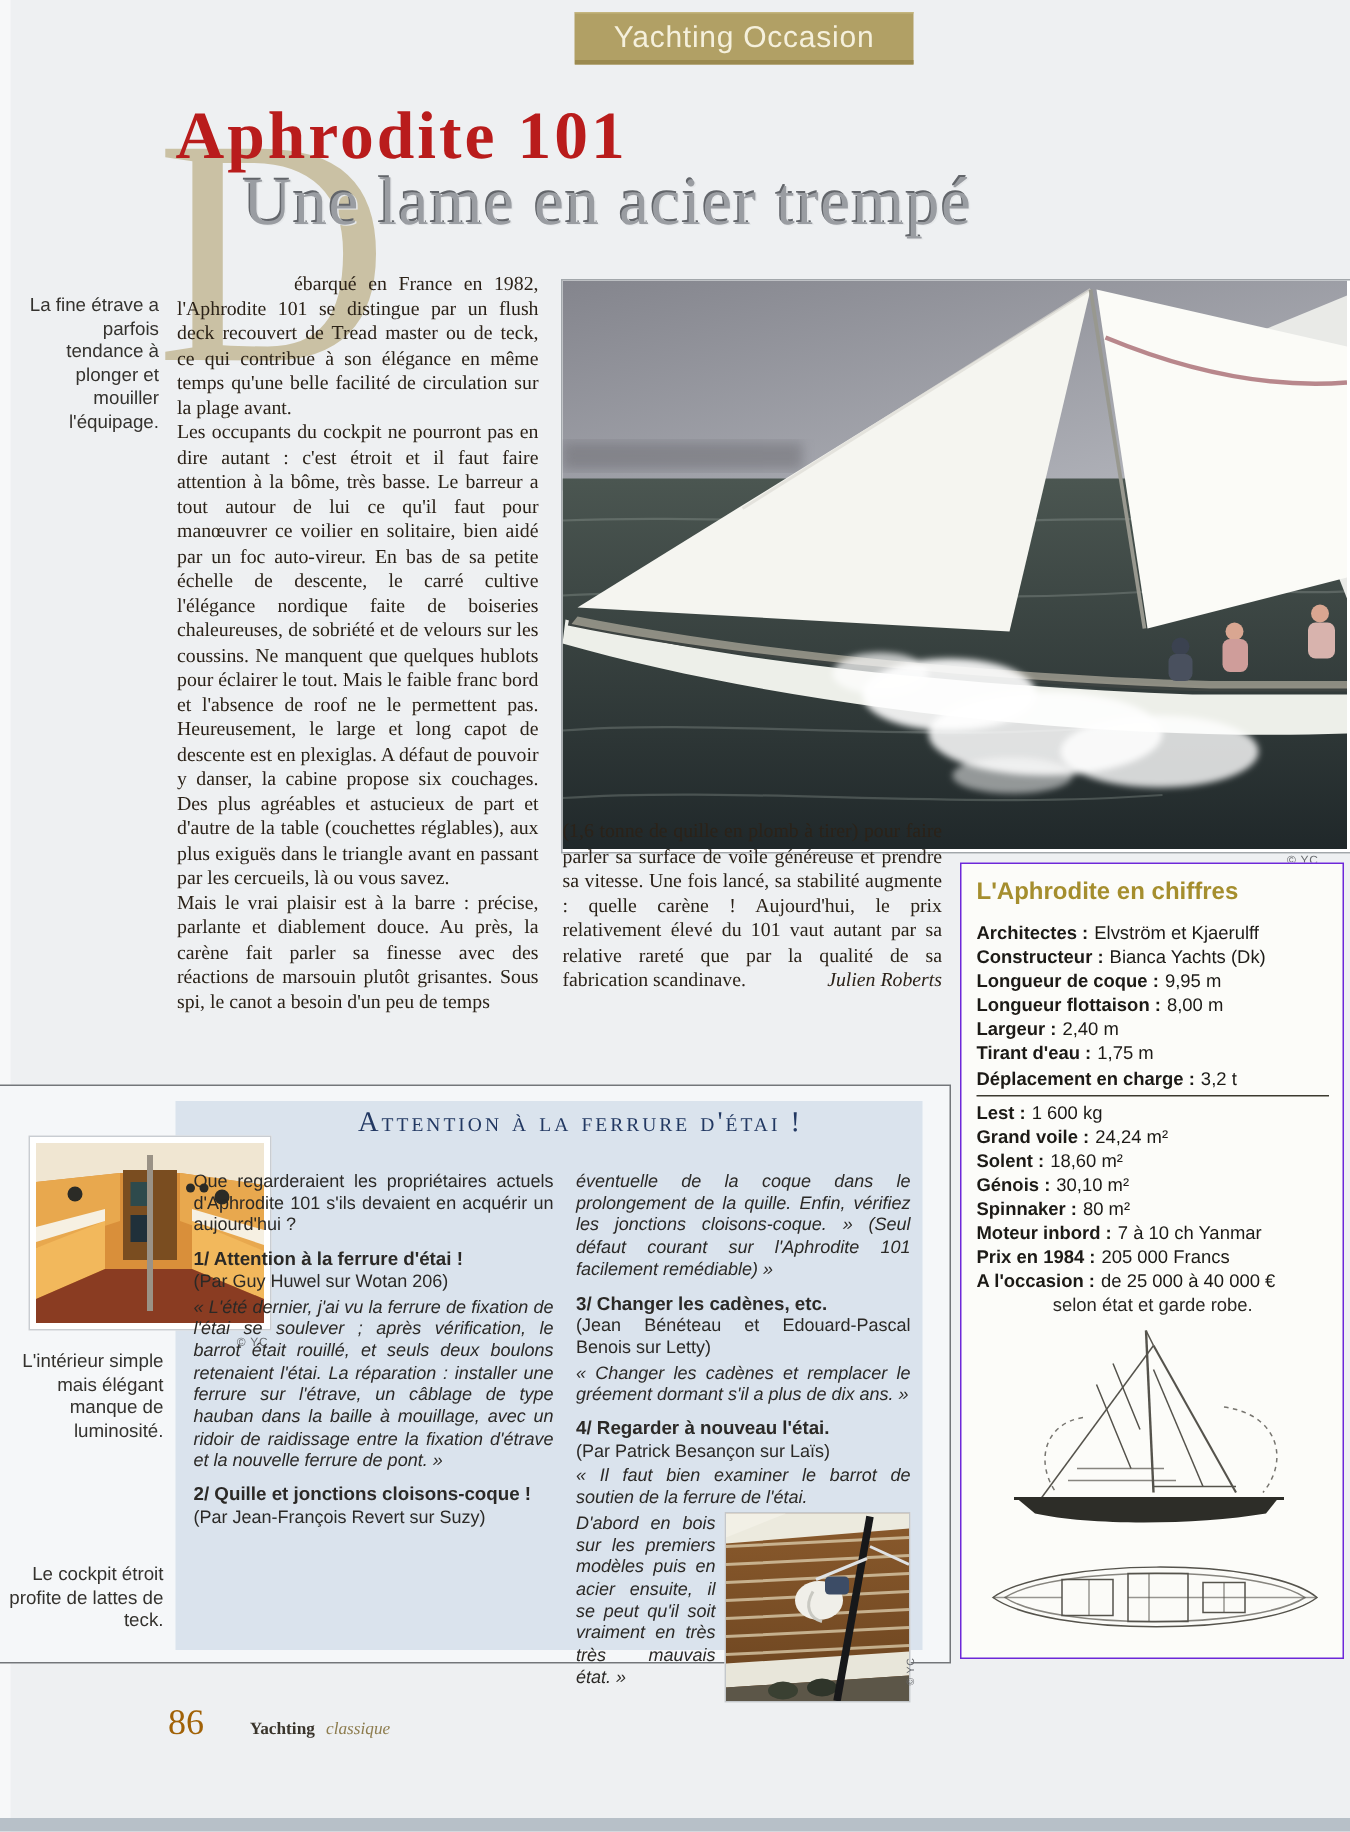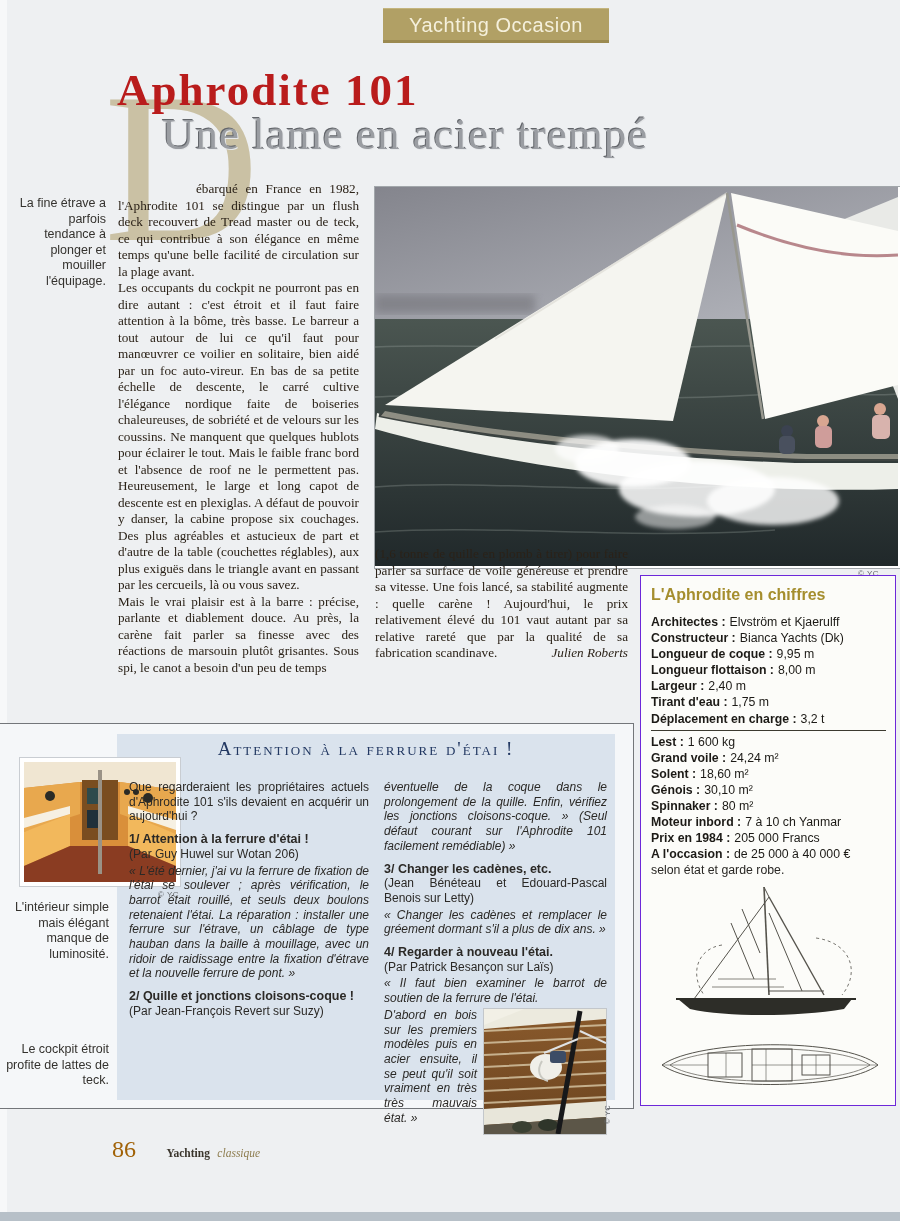--- a/index.html
+++ b/index.html
@@ -56,35 +56,35 @@
   
   .specbox{
     position:absolute; left:640px; top:575px; width:256px; height:531px;
     border:1px solid #6d28d9; background:#fcfcf9; box-sizing:border-box;
     padding:8px 9px 6px 10px; z-index:2;
   }
   .spec-title{font-weight:700; font-size:16px; color:#a58e2e; margin:2px 0 10px;}
   .spec-row{font-size:12.3px; line-height:16.1px; color:#1c1a16;}
   .spec-row b{font-weight:700; margin-right:4px;}
   .spec-divider{border:0; border-top:1.5px solid #3c3a30; margin:3px 0;}
-  .spec-note{font-size:12.3px; line-height:16.1px;}
+  .spec-note{font-size:12.3px; line-height:16.1px;text-align:center;}
   .spec-draw{display:block; margin:4px auto 0;}
   
   .advicebox{
     position:absolute; left:-2px; top:723px; width:636px; height:386px;
     border:1px solid #73767a; background:#f5f7f9; box-sizing:border-box; z-index:2;
   }
   .advice-panel{
     position:absolute; left:118px; top:10px; width:498px; height:366px;
     background:#dae3ed;
   }
   .advice-title{
     position:absolute; left:118px; top:14px; width:498px; text-align:center;
     font-family:"Liberation Serif", serif; font-variant:small-caps;
-    font-size:19px; letter-spacing:2px; color:#223862;
+    font-size:19px; letter-spacing:2px; color:#223862;padding-left:21px;
   }
   .interior-photo{
     position:absolute; left:20px; top:33px; width:162px; height:130px;
     background:#fff; border:1px solid #c9cdd2; box-sizing:border-box; padding:4px;
   }
   .credit-interior{position:absolute; left:20px; top:166px; width:160px; text-align:right;}
   .cap-interior{left:6px; top:176px; width:104px;}
   .cap-cockpit{left:6px; top:318px; width:104px;}
   .advice-col{
     position:absolute; top:54px; font-size:12px; line-height:14.7px;

